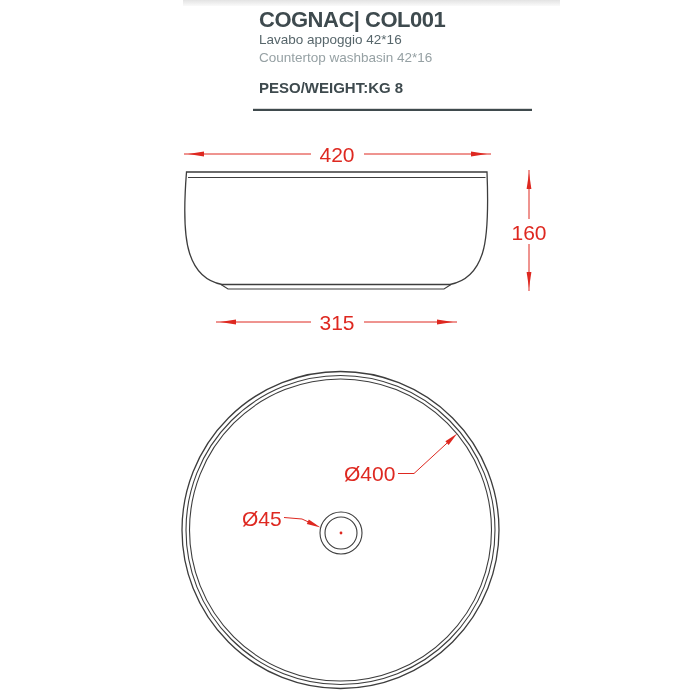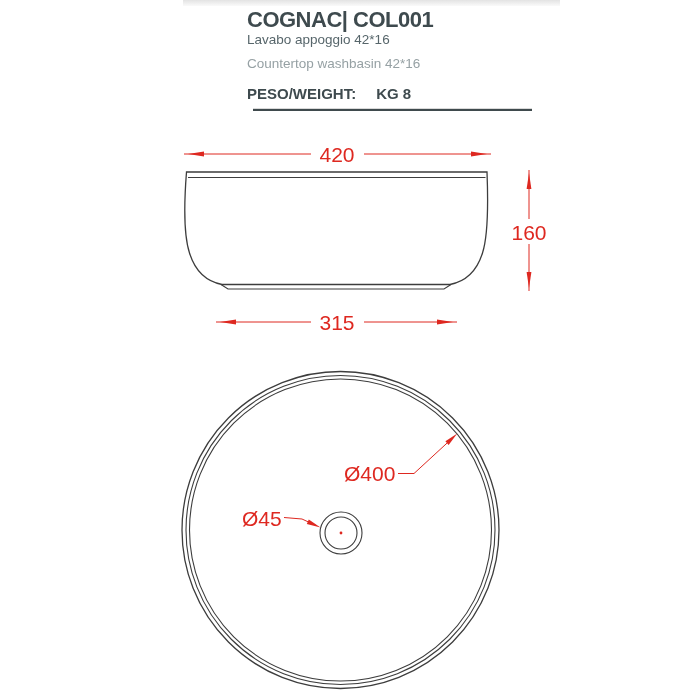--- a/index.html
+++ b/index.html
@@ -8,36 +8,36 @@
     background:#ffffff;
     font-family:"Liberation Sans", sans-serif;
     position:relative;
     overflow:hidden;
   }
   .top-strip{
     position:absolute;left:183px;top:0;width:377px;height:6px;
     background:linear-gradient(#e3e3e3,#fafafa);
   }
   .header{
-    position:absolute;left:247px;top:8px;width:300px;
+    position:absolute;left:259px;top:8px;width:300px;
   }
   .title{
     font-size:22px;font-weight:bold;color:#3e4a4e;
     letter-spacing:-0.5px;line-height:1.1;
   }
   .sub-it{
     font-size:13.5px;color:#57666b;line-height:1.2;
   }
   .sub-en{
-    margin-top:8px;font-size:13.5px;color:#96a1a4;line-height:1.2;
+    margin-top:2px;font-size:13.5px;color:#96a1a4;line-height:1.2;
   }
   .weight-row{
     margin-top:12px;font-size:15px;font-weight:bold;color:#3e4a4e;
   }
-  .weight-row .value{margin-left:20px;}
+  .weight-row .value{}
   .separator{
     position:absolute;left:253px;top:109px;width:279px;height:2px;
     background:#3f4a4d;box-shadow:0 -1px 0 #d9d9d9;
   }
   .drawing{
     position:absolute;left:0;top:0;width:700px;height:700px;
   }
   .outline{stroke:#3d3d3d;stroke-width:1.3;fill:none;}
   .thin-outline{stroke:#3d3d3d;stroke-width:1.1;fill:none;}
   .dim-line{stroke:#de2820;stroke-width:1;fill:none;}

